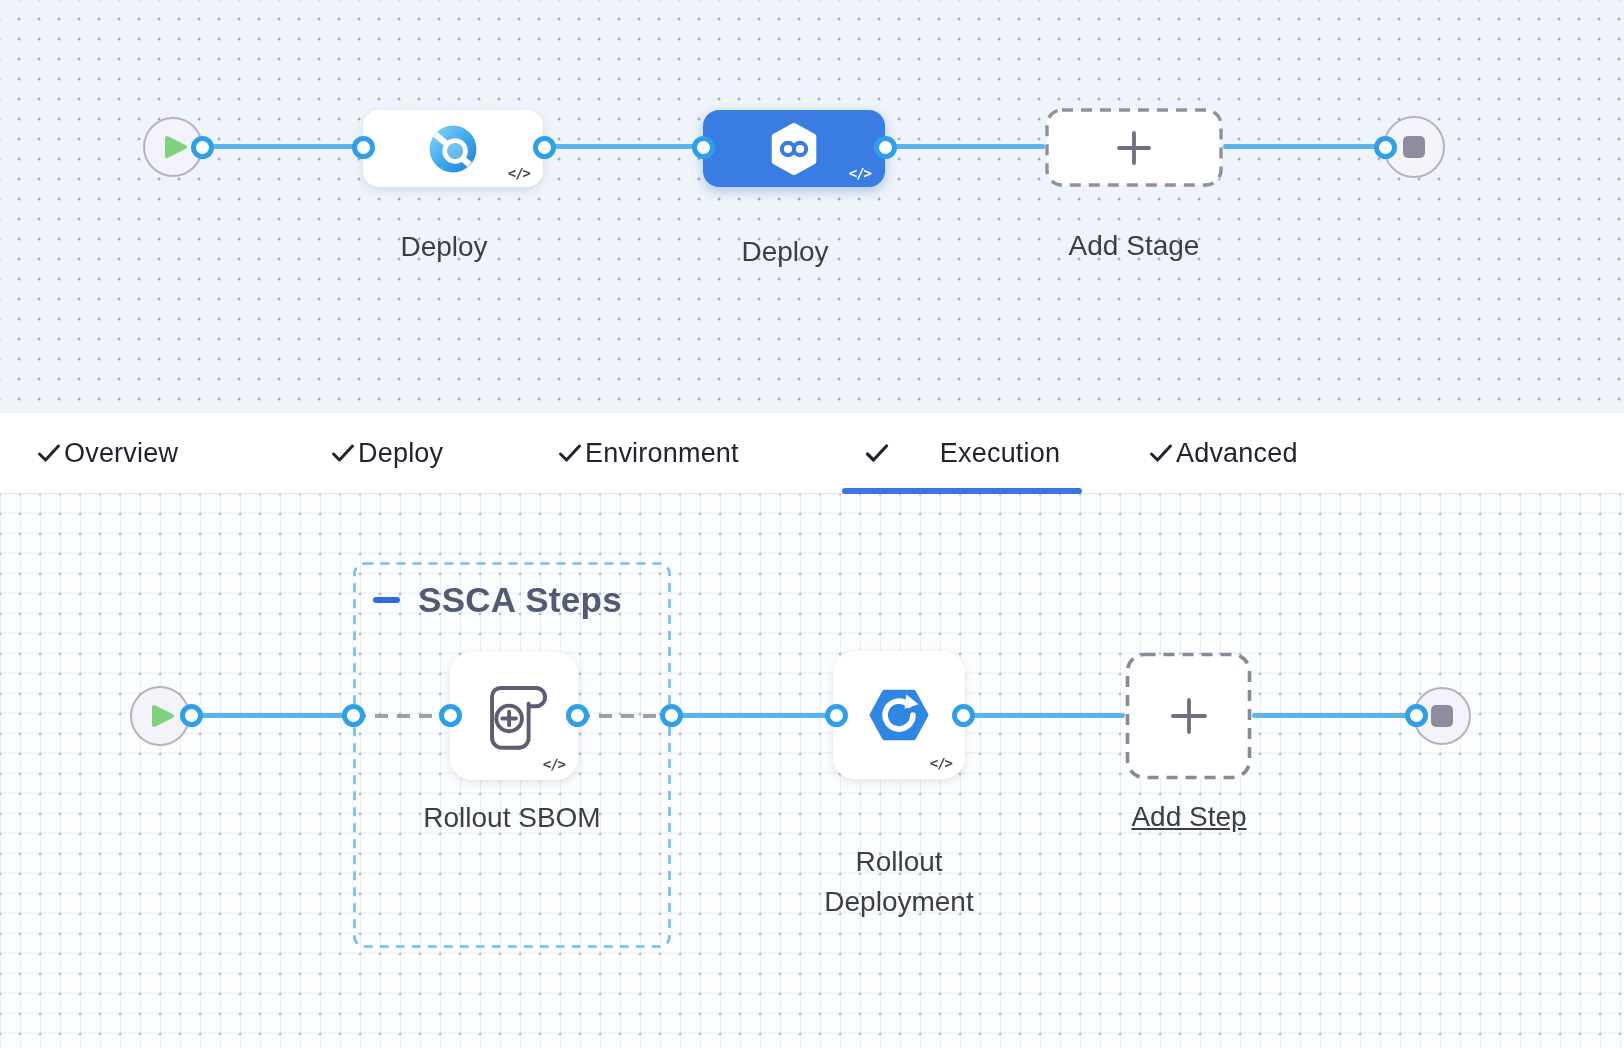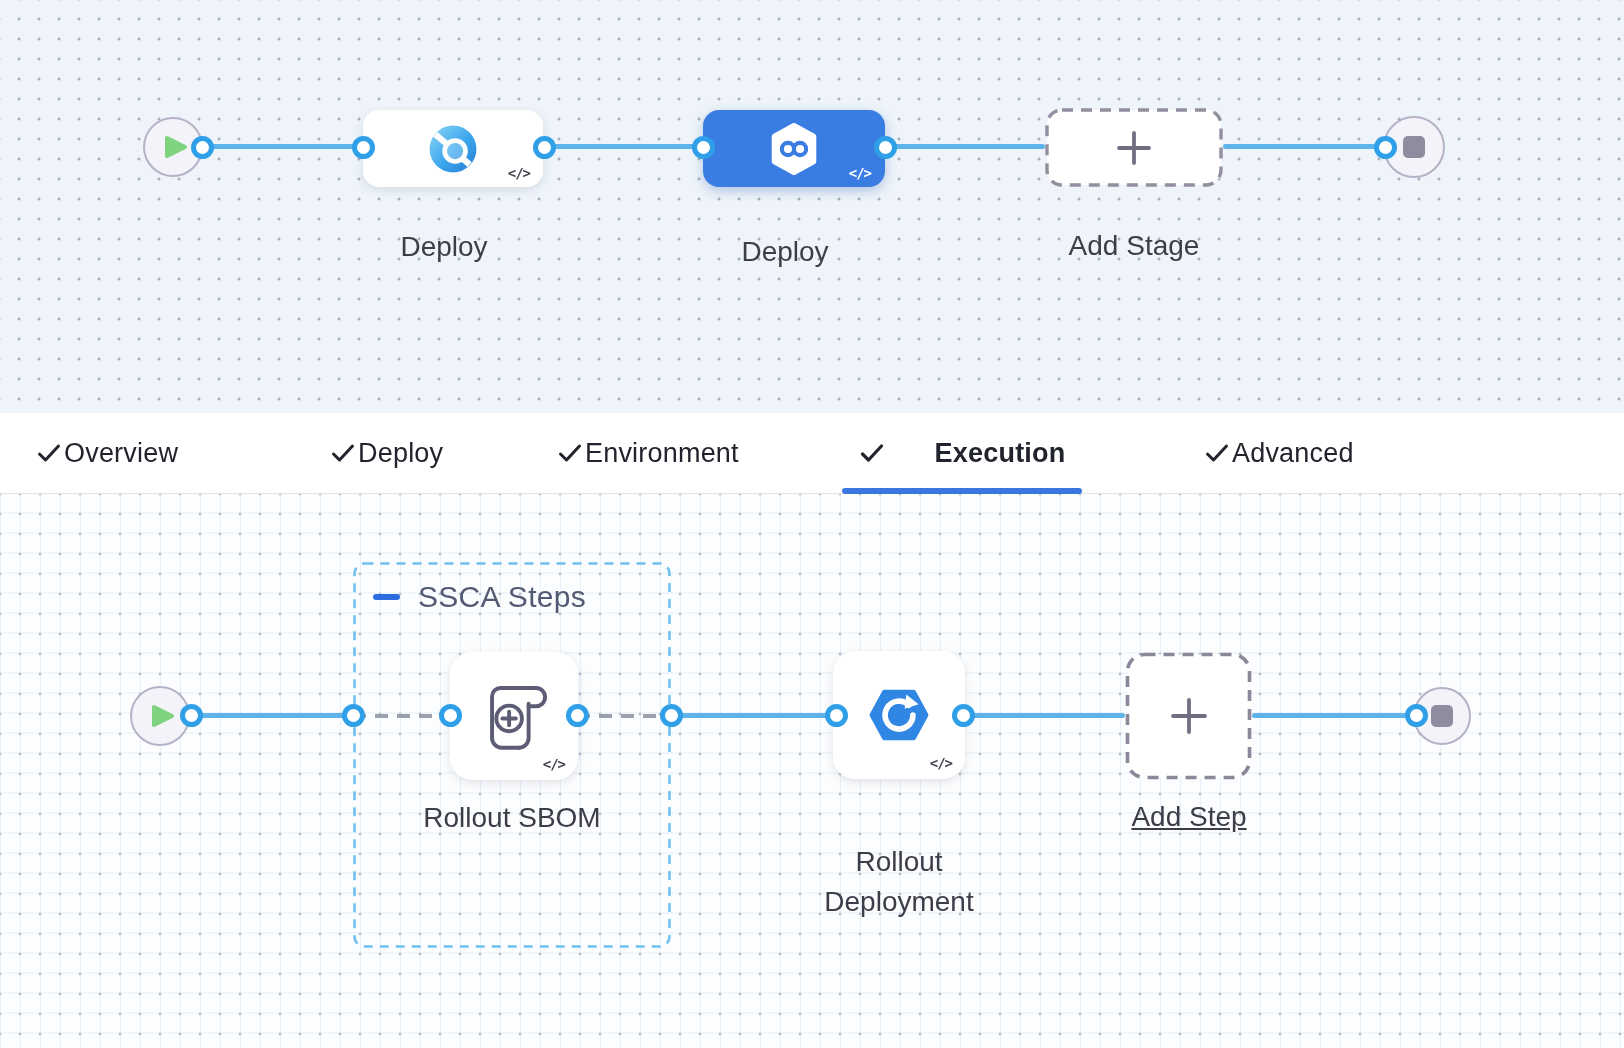--- a/index.html
+++ b/index.html
@@ -26,21 +26,21 @@
     background-size:20px 20px,20px 20px,20px 20px;
     background-position:10px 10px,0 0,0 0;
   }
   
   .tabbar{
     left:0;top:413px;width:1624px;height:81px;background:#fff;
     border-bottom:1.5px solid #e2e3ea;box-sizing:border-box;
   }
   .tab{display:flex;align-items:center;gap:2px;height:30px;top:25px;cursor:pointer;}
   .tab-label{font-size:27px;color:#22242d;letter-spacing:.2px;}
-  .tab-label.bold{font-weight:700;margin-left:48px;}
+  .tab-label.bold{font-weight:400;margin-left:48px;}
   .tab-underline{height:6px;border-radius:3px;background:#3b77e0;top:75px;}
   
   .conn{height:5px;background:#5db4ea;border-radius:3px;}
   .conn-dashed{height:4px;background:repeating-linear-gradient(90deg,#9aa1ad 0 13px,transparent 13px 22px);}
   .port{width:23px;height:23px;border:5px solid #2f9fe8;border-radius:50%;
         background:#fff;box-sizing:border-box;}
   .terminal{border-radius:50%;background:#f4f3fa;border:2.5px solid #b5b2c7;
             box-sizing:border-box;display:flex;align-items:center;justify-content:center;}
   .end-square{width:22px;height:22px;border-radius:5px;background:#8f8c9f;}
   .card{background:#fff;border-radius:16px;box-shadow:0 3px 10px rgba(60,70,100,.14);
@@ -50,21 +50,21 @@
   .code-badge{position:absolute;font-size:14px;font-weight:700;letter-spacing:-1px;
               color:#42434f;font-family:"DejaVu Sans Mono",monospace;}
   .code-badge.white{color:#fff;}
   .node-label{font-size:28px;color:#3c3d49;font-weight:500;text-align:center;
               transform:translateX(-50%);white-space:nowrap;}
   .node-label.wrap{white-space:normal;width:230px;line-height:40px;}
   .dashed-box{display:flex;align-items:center;justify-content:center;cursor:pointer;}
   .dashed-box svg.frame{position:absolute;inset:0;}
   .group-header{display:flex;align-items:center;gap:18px;position:absolute;left:20px;top:18px;}
   .minus-chip{width:27px;height:5.5px;border-radius:3px;background:#2e6de0;cursor:pointer;}
-  .group-title{font-size:30px;color:#525a74;font-weight:400;letter-spacing:.3px;}
+  .group-title{font-size:35px;color:#525a74;font-weight:700;letter-spacing:.3px;}
 </style>
 </head>
 <body>
 
 <div class="abs canvas-top">
 
   <div class="abs conn" style="left:202px;top:144px;width:161px;"></div>
   <div class="abs conn" style="left:544px;top:144px;width:159px;"></div>
   <div class="abs conn" style="left:885px;top:144px;width:160px;"></div>
   <div class="abs conn" style="left:1223px;top:144px;width:162px;"></div>
@@ -167,21 +167,21 @@
   <div class="abs tab" style="left:842px;width:240px;justify-content:center;">
     <span style="display:flex;">
       <svg width="26" height="26" viewBox="0 0 26 26">
           <path d="M3.5 14l6 6 13-14" fill="none" stroke="#22242d" stroke-width="3.2" stroke-linecap="round" stroke-linejoin="round"></path>
         </svg>
     </span>
     <span class="tab-label bold">Execution</span>
   </div>
   <div class="abs tab-underline" style="left:842px;width:240px;"></div>
 
-  <div class="abs tab" style="left:1204px;">
+  <div class="abs tab" style="left:1148px;">
     <span style="display:flex;">
       <svg width="26" height="26" viewBox="0 0 26 26">
           <path d="M3.5 14l6 6 13-14" fill="none" stroke="#22242d" stroke-width="3" stroke-linecap="round" stroke-linejoin="round"></path>
         </svg>
     </span>
     <span class="tab-label">Advanced</span>
   </div>
 </div>
 
 <div class="abs canvas-bottom">

